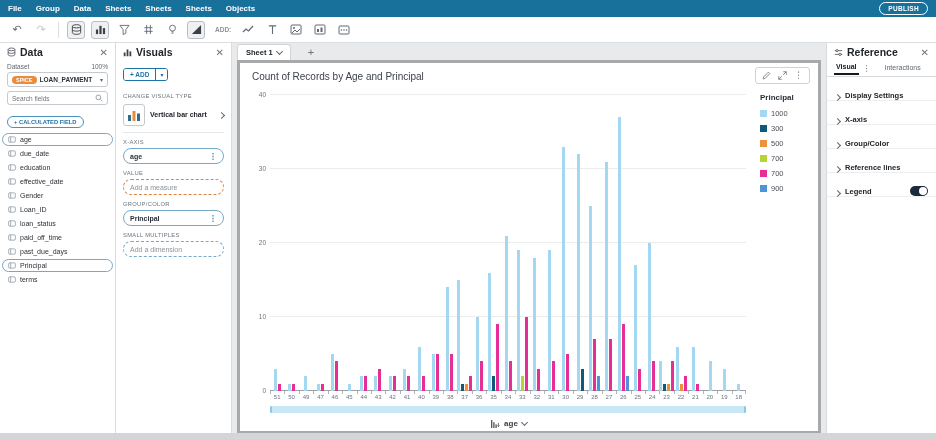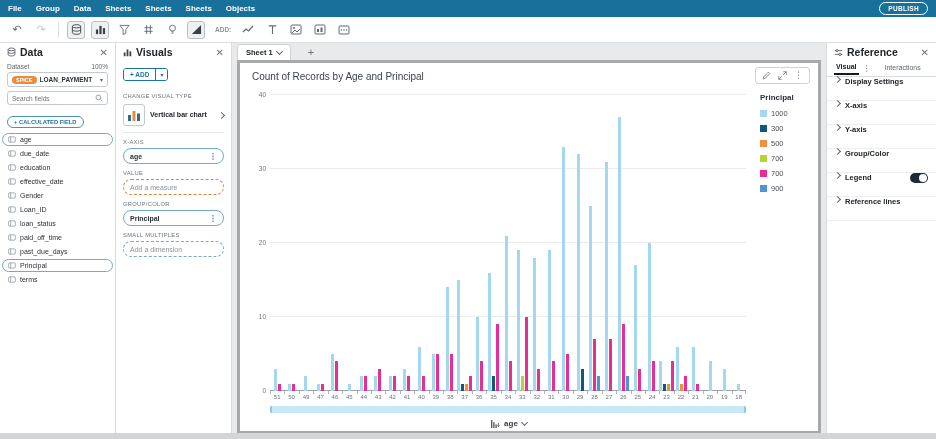--- a/index.html
+++ b/index.html
@@ -118,21 +118,21 @@
     background:#8fc6e2; border-radius:2px; }
   .axis-control { position:absolute; left:0; right:40px; bottom:3px; display:flex;
     align-items:center; justify-content:center; gap:4px; font-size:8px; font-weight:bold; color:#3c4149; }
 
   
   .properties-panel { width:110px; border-left:1px solid #d8dbde; }
   .prop-tabs { display:flex; align-items:center; border-bottom:1px solid #d8dbde; height:16px; padding:0 7px; gap:4px; }
   .prop-tab { font-size:7px; color:#5f6870; padding:0 2px 3px; }
   .prop-tab.active { font-weight:bold; color:#16191f; border-bottom:2px solid #16191f; }
   .prop-tab-kebab { color:#5f6870; font-size:8px; margin-right:8px; }
-  .prop-row { display:flex; align-items:flex-start; gap:5px; height:24px; padding:0 8px;
+  .prop-row { display:flex; align-items:flex-end; gap:5px; height:24px; padding:0 8px;
     border-bottom:1px solid #eceeef; font-size:7.5px; font-weight:bold; color:#21252a; }
   .toggle { margin-left:auto; width:18px; height:10px; border-radius:5px; position:relative; }
   .toggle.on { background:#1b2b3a; }
   .toggle.on::after { content:''; position:absolute; right:1px; top:1px; width:8px; height:8px;
     border-radius:50%; background:#fff; }
   .toggle.off { background:#aab3ba; }
   .toggle.off::after { content:''; position:absolute; left:1px; top:1px; width:8px; height:8px;
     border-radius:50%; background:#fff; }
 
   .bottom-strip { position:absolute; left:0; right:0; bottom:0; height:6px; background:#d3d5d7; z-index:40; }
@@ -667,33 +667,29 @@
           <div class="prop-row">
             <span class="chev-r"></span>
             <span>Display Settings</span>
           </div>
           <div class="prop-row">
             <span class="chev-r"></span>
             <span>X-axis</span>
           </div>
           <div class="prop-row">
             <span class="chev-r"></span>
-            <span>Y-axis</span>
+            <span>Group/Color</span>
           </div>
           <div class="prop-row">
             <span class="chev-r"></span>
-            <span>Group/Color</span>
+            <span>Reference lines</span>
           </div>
           <div class="prop-row">
             <span class="chev-r"></span>
             <span>Legend</span>
             <span class="toggle on"></span>
           </div>
-          <div class="prop-row">
-            <span class="chev-r"></span>
-            <span>Reference lines</span>
-          </div>
         </div>
     </aside>
   </div>
 
   <div class="bottom-strip"></div>
 </div>
 
 </body></html>

